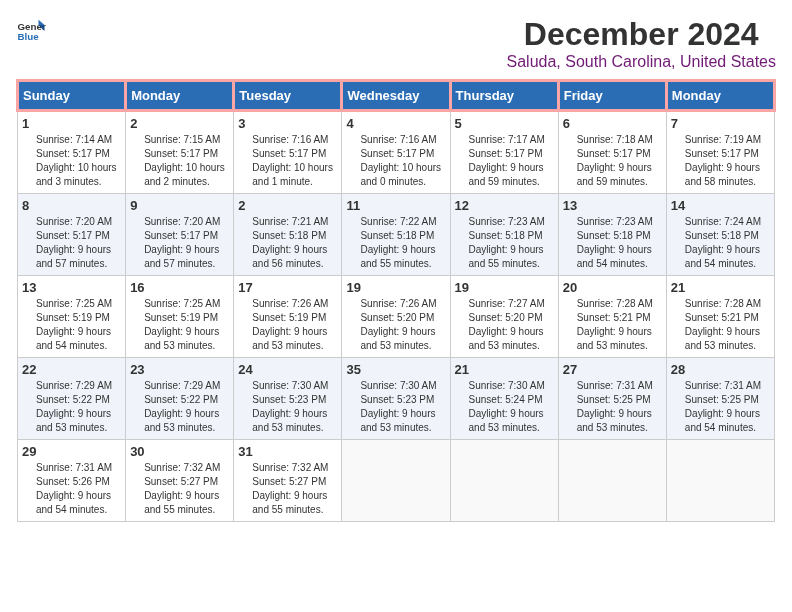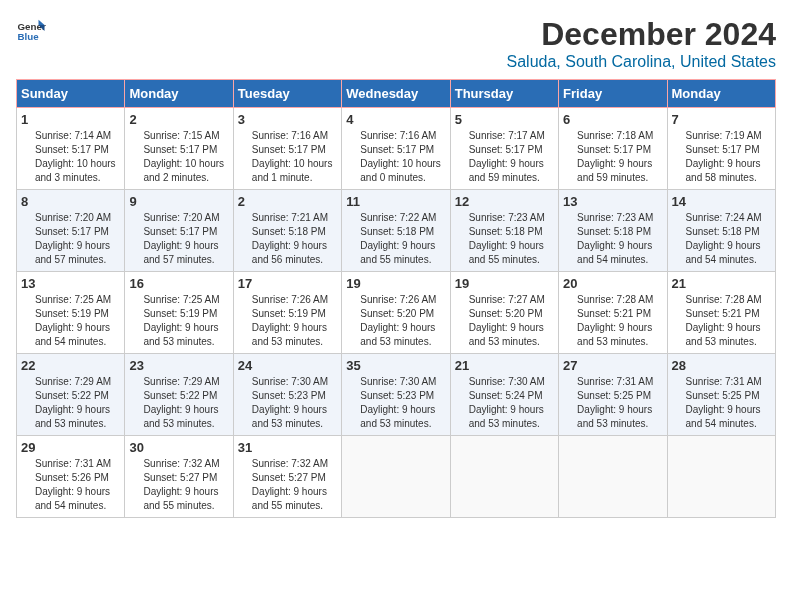--- a/index.html
+++ b/index.html
@@ -19,44 +19,44 @@
     .logo {
       display: flex;
       align-items: center;
       gap: 4px;
     }
     .logo-icon {
       width: 30px;
       height: 30px;
     }
     .title-block {
-      text-align: right;
+      text-align: center;
     }
     .month-title {
       font-size: 32px;
       font-weight: bold;
       color: #333;
     }
     .location-title {
       font-size: 16px;
-      color: #0369a1;
+      color: #701a75;
     }
     table {
       width: 100%;
       border-collapse: collapse;
       table-layout: fixed;
     }
     thead tr th {
       background-color: #2a6db5;
       color: #fff;
       font-size: 13px;
       font-weight: bold;
       padding: 6px 4px;
       text-align: left;
-      border: 1px solid #fca5a5;
+      border: 3px solid #fca5a5;
     }
     tbody tr td {
       vertical-align: top;
       font-size: 10.5px;
       color: #333;
       padding: 4px 4px;
       border: 1px solid #ccc;
       height: 80px;
       background: #fff;
     }

